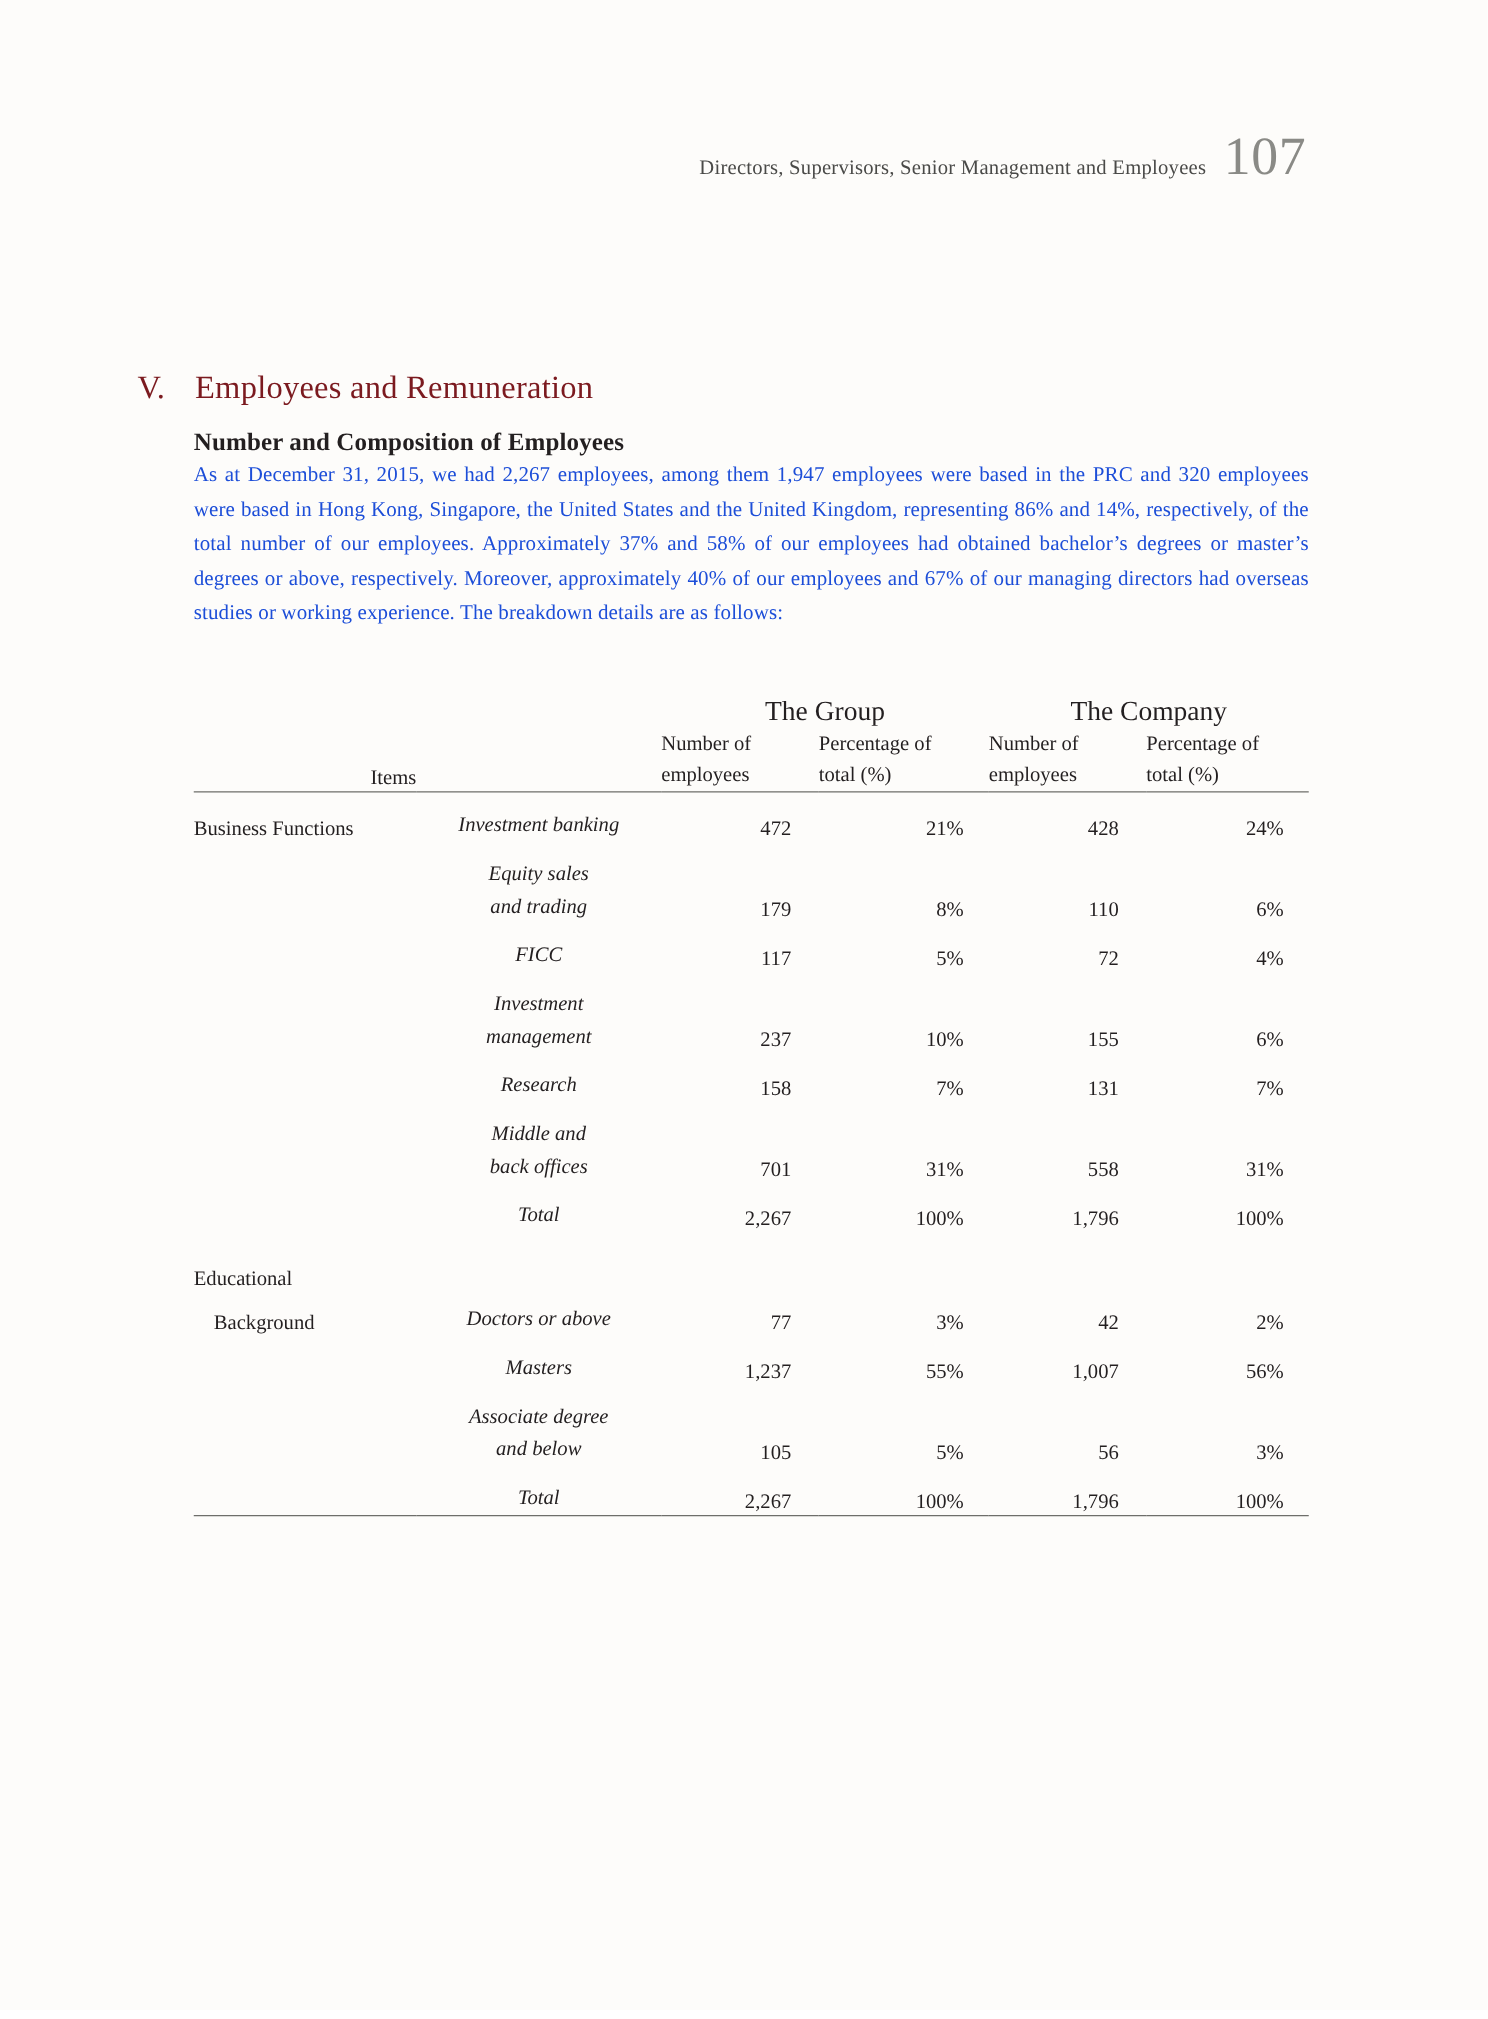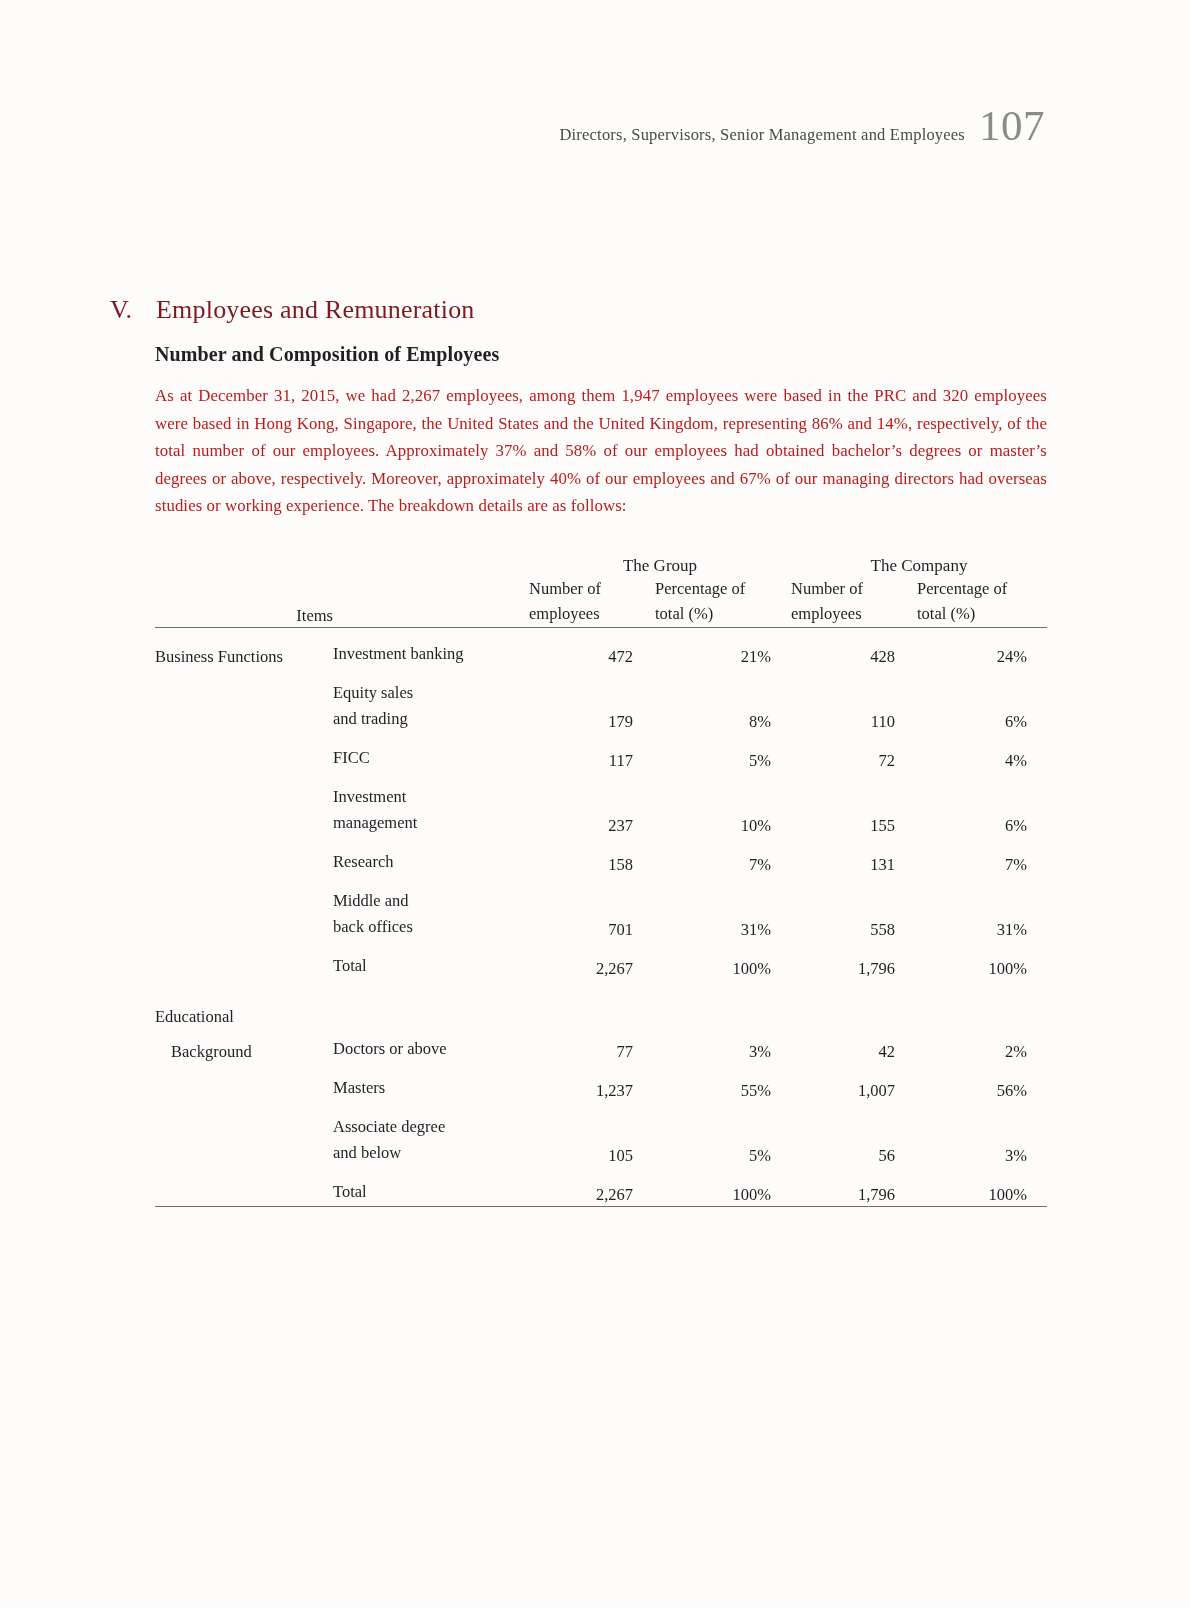--- a/index.html
+++ b/index.html
@@ -68,27 +68,27 @@
     left: 155px;
     font-size: 20px;
     font-weight: bold;
     color: #231f20;
     letter-spacing: 0.1px;
   }
 
   
   .body-paragraph {
     position: absolute;
-    top: 382px;
+    top: 366px;
     left: 155px;
     width: 892px;
     font-size: 16.8px;
     line-height: 27.6px;
     text-align: justify;
-    color: #b91c1c;
+    color: #1d4ed8;
     letter-spacing: 0.1px;
   }
 
   
   .data-table-wrap {
     position: absolute;
     top: 556px;
     left: 155px;
     width: 892px;
   }
@@ -106,21 +106,21 @@
 
   .col-item   { width: 178px; }
   .col-sub    { width: 196px; }
   .col-n1     { width: 126px; }
   .col-p1     { width: 136px; }
   .col-n2     { width: 126px; }
   .col-p2     { width: 130px; }
 
   .grp-head {
     text-align: center;
-    font-size: 17px;
+    font-size: 22px;
     padding-bottom: 10px;
   }
   .sub-head {
     text-align: left;
     font-size: 16.5px;
     line-height: 25px;
     padding-bottom: 2px;
     padding-right: 2px;
   }
   .sub-head .l2 { display: block; }
@@ -141,23 +141,24 @@
   tr.data-row.tight td { padding-top: 9px; }
 
   .cat-cell {
     font-size: 16.5px;
     font-weight: bold;
     text-align: left;
     vertical-align: bottom;
   }
   .cat-cell.indent { padding-left: 16px; }
   .label-cell {
-    text-align: left;
+    text-align: center;
     vertical-align: bottom;
     line-height: 26px;
+    font-style: italic;
   }
   .label-cell .l1 { display: block; }
   .num-cell {
     text-align: right;
     padding-right: 22px !important;
     vertical-align: bottom;
   }
   .pct-cell {
     text-align: right;
     padding-right: 20px !important;

